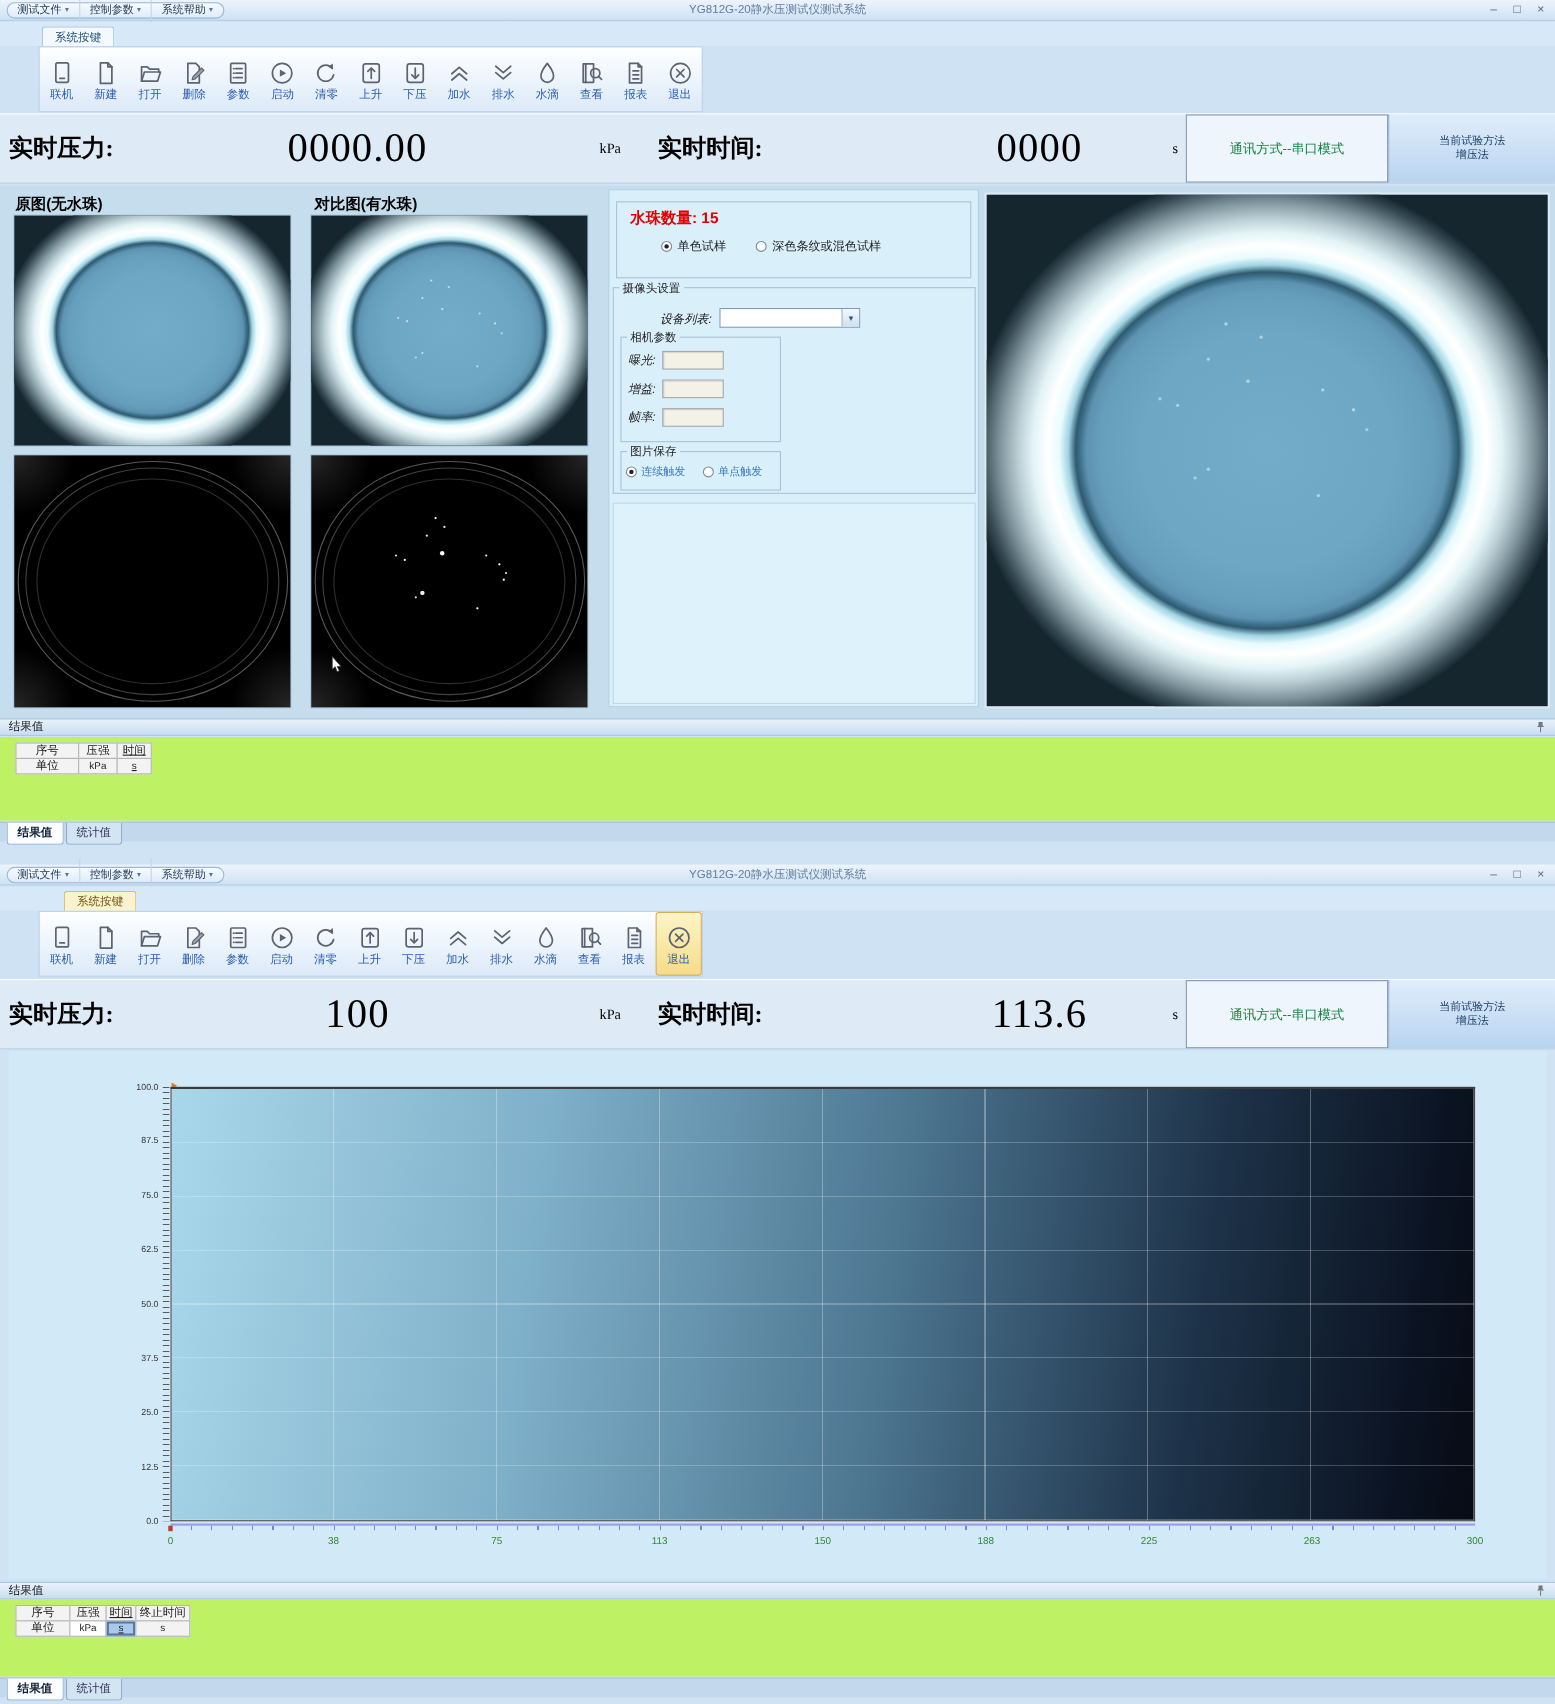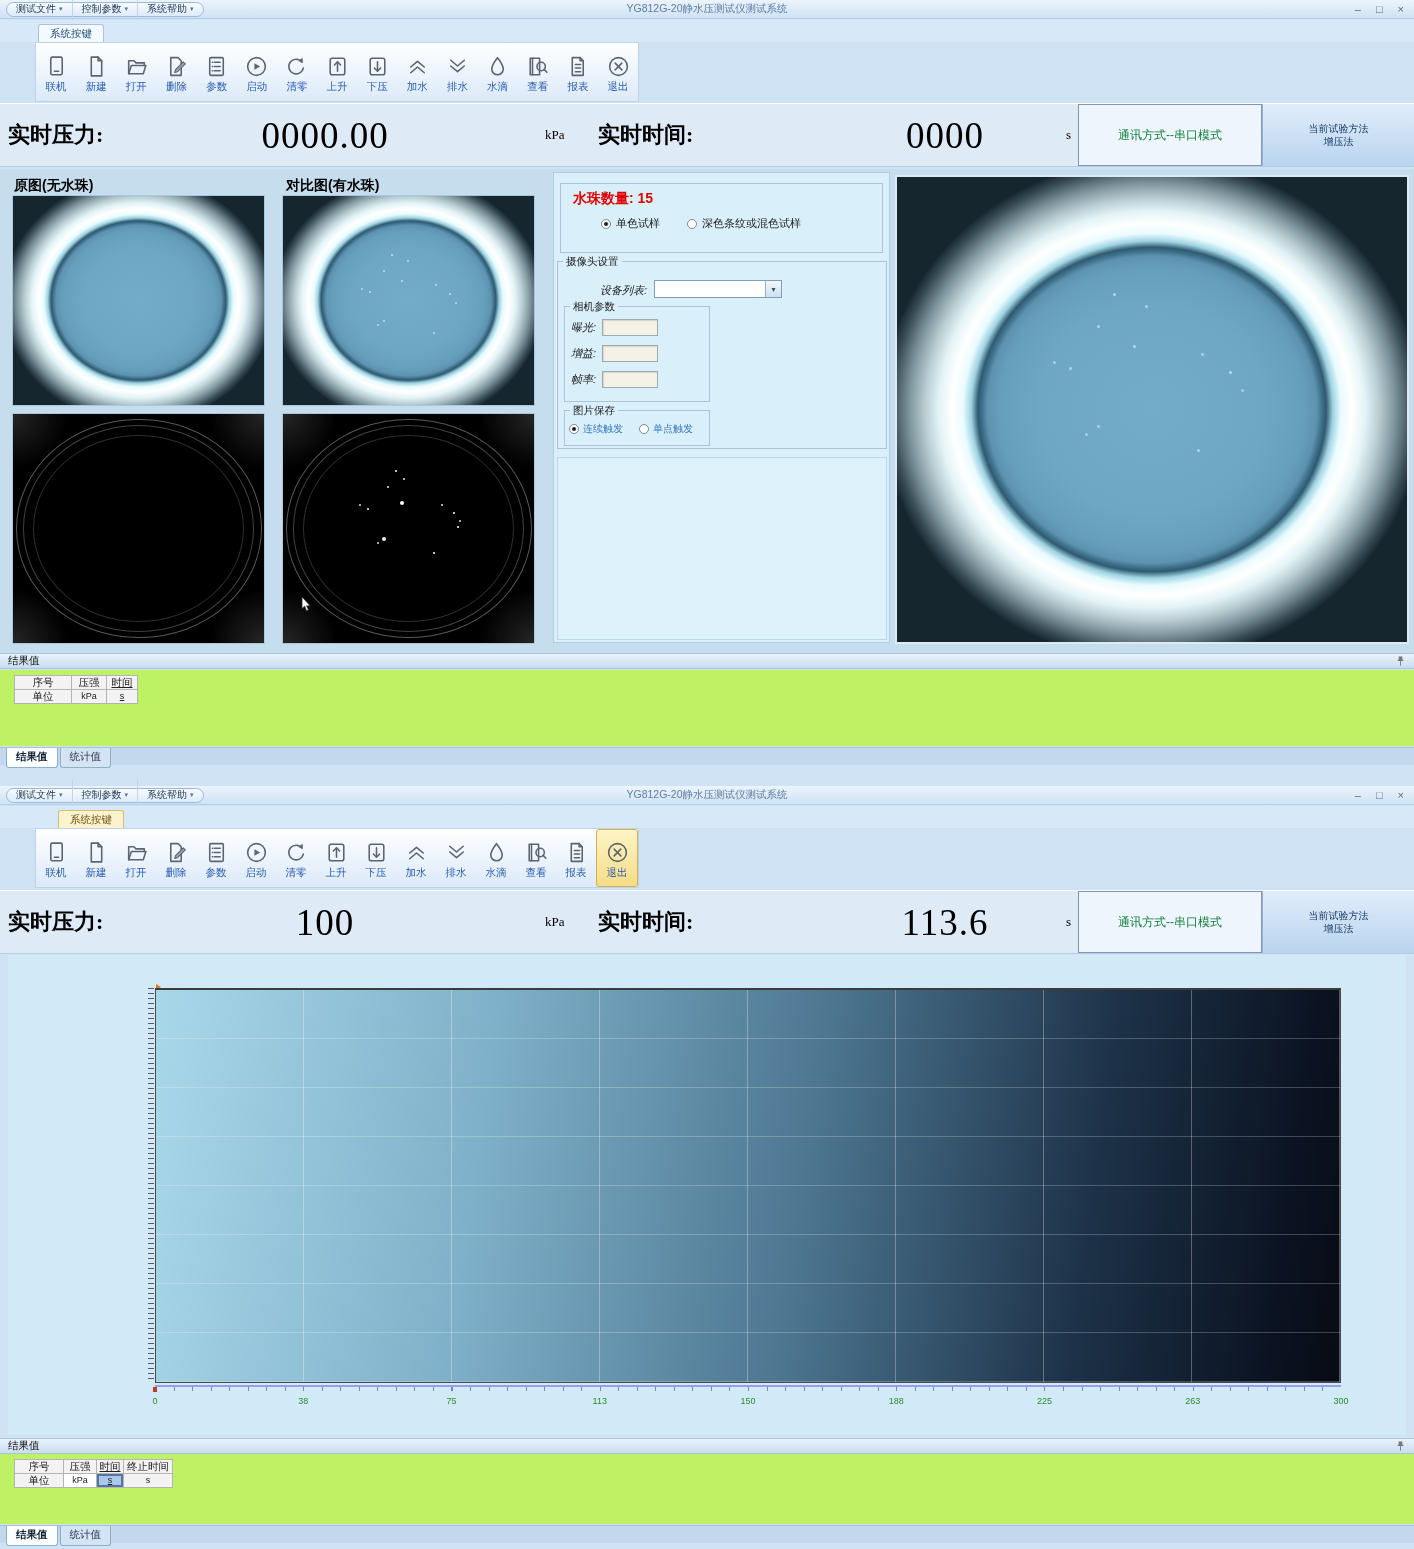--- a/index.html
+++ b/index.html
@@ -611,20 +611,31 @@
       <div class="comm-btn">通讯方式--串口模式</div>
       <div class="method-btn">
         <span>当前试验方法</span>
         <span>增压法</span>
       </div>
     </div>
 
     <div class="chart">
       <div class="ymark"></div>
       <div class="yruler"></div>
+      <div class="ylabels">
+        <span style="top:0%">100.0</span>
+        <span style="top:12.5%">87.5</span>
+        <span style="top:25%">75.0</span>
+        <span style="top:37.5%">62.5</span>
+        <span style="top:50%">50.0</span>
+        <span style="top:62.5%">37.5</span>
+        <span style="top:75%">25.0</span>
+        <span style="top:87.5%">12.5</span>
+        <span style="top:100%">0.0</span>
+      </div>
       <div class="plot"></div>
       <div class="xaxis"></div>
       <div class="xmark"></div>
       <div class="xlabels">
         <span style="left:0%">0</span>
         <span style="left:12.5%">38</span>
         <span style="left:25%">75</span>
         <span style="left:37.5%">113</span>
         <span style="left:50%">150</span>
         <span style="left:62.5%">188</span>

